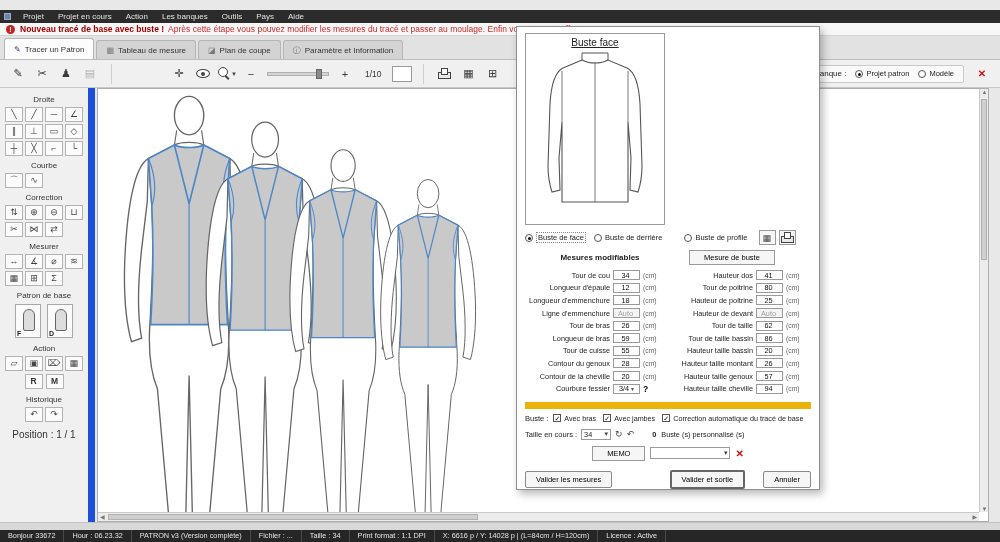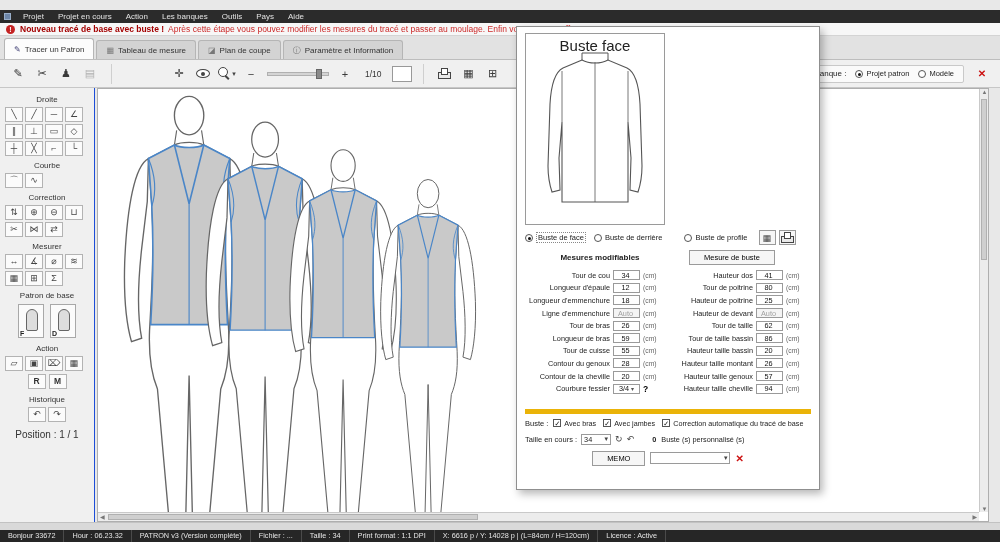--- a/index.html
+++ b/index.html
@@ -60,21 +60,21 @@
   .bank { background:#fafafa; border:1px solid #c9c9c9; border-radius:2px; height:18px;
           display:flex; align-items:center; gap:9px; font-size:8px; padding:0 9px; margin-right:6px; }
   .radio { width:8px; height:8px; border:1px solid #555; border-radius:50%; background:#fff;
            display:inline-block; position:relative; vertical-align:-1px; margin-right:3px; flex:none; }
   .radio.checked::after { content:""; position:absolute; left:2px; top:2px; width:3px; height:3px;
                           background:#111; border-radius:50%; }
   .close-red { color:#cc1111; font-weight:bold; font-size:10px; }
 
   
   .sidebar { position:absolute; left:0; top:88px; width:95px; height:434px; background:#f0f0f0;
-             border-right:1px solid #1d4ed8; padding-top:3px; overflow:hidden; }
+             border-right:7px solid #1d4ed8; padding-top:3px; overflow:hidden; }
   .sec-title { font-size:8px; color:#333; text-align:center; margin:4px 0 2px; }
   .icon-grid { display:flex; flex-wrap:wrap; gap:2px; padding:1px 5px; }
   .ticon { width:18px; height:15px; border:1px solid #b3b3b3; background:#fbfbfb; color:#444;
            font-size:9px; line-height:13px; text-align:center; cursor:default; }
   .pb-row { display:flex; gap:6px; justify-content:center; padding:2px 0; }
   .pb-btn { width:26px; height:34px; border:1px solid #a8a8a8; background:#fbfbfb; position:relative; cursor:default; }
   .pb-torso { position:absolute; left:7px; top:4px; width:12px; height:22px; border:1px solid #666;
               border-radius:6px 6px 2px 2px; background:#ddd; }
   .pb-letter { position:absolute; left:1px; bottom:0; font-size:7px; font-weight:bold; color:#222; }
   .rm-row { display:flex; gap:3px; justify-content:center; padding:2px 0; }
@@ -93,21 +93,21 @@
   .vscroll { position:absolute; top:0; bottom:9px; right:0; width:9px; background:#ececec;
              border-left:1px solid #c9c9c9; }
   .vscroll .thumb { position:absolute; top:10px; left:1px; height:38%; width:6px; background:#cfcfcf; border:1px solid #b0b0b0; }
   .vscroll .arr { position:absolute; left:0; width:9px; text-align:center; font-size:6px; color:#777; }
 
   
   .dialog { position:absolute; left:516px; top:26px; width:304px; height:464px; background:#fff;
             border:1px solid #8f8f8f; box-shadow:3px 4px 8px rgba(0,0,0,.28); z-index:30; padding:6px 8px; font-size:8px; }
   .panels { display:flex; justify-content:space-between; }
   .panel { width:140px; height:192px; border:1px solid #9a9a9a; position:relative; background:#fff; }
-  .ptitle { text-align:center; font-size:15px; color:#222; padding-top:3px; }
+  .ptitle { text-align:center; font-size:10px; color:#222; padding-top:3px;text-decoration:underline; }
   .panel svg { position:absolute; left:8px; top:16px; }
   .radiorow { display:flex; align-items:center; margin-top:5px; height:15px; }
   .rlabel { display:flex; align-items:center; font-size:7.5px; color:#222; margin-right:8px; cursor:default; white-space:nowrap; }
   .rlabel.focus > span:last-child { border:1px dotted #888; padding:0 1px; }
   .dbtn { width:17px; height:15px; border:1px solid #9a9a9a; background:#f6f6f6; display:flex;
           align-items:center; justify-content:center; font-size:9px; color:#444; margin-left:3px; cursor:default; }
   .hdrrow { display:flex; align-items:center; margin-top:5px; height:15px; }
   .mtitle { font-size:8px; font-weight:bold; width:150px; text-align:center; }
   .mbtn { margin-left:14px; border:1px solid #9a9a9a; background:#f6f6f6; font-size:7.5px; padding:2px 14px;
           font-family:"Liberation Sans",sans-serif; cursor:default; }
@@ -117,21 +117,21 @@
   .mrow { display:flex; align-items:center; height:12.6px; }
   .mlabel { width:88px; text-align:right; font-size:7.3px; color:#222; padding-right:3px; white-space:nowrap; }
   .mbox { width:27px; height:10px; border:1px solid #9a9a9a; background:#fff; display:inline-flex;
           align-items:center; justify-content:center; font-size:7.3px; color:#111; cursor:text; }
   .mbox i { font-style:normal; }
   .mbox.muted { color:#a0a0a0; background:#f4f4f4; }
   .mbox .arr { font-size:6px; color:#555; margin-left:2px; }
   .munit { font-size:6.8px; color:#666; padding-left:3px; }
   .munit.qmark { color:#000; font-weight:bold; font-size:8.5px; }
   .msgrow { font-size:7.3px; color:#333; margin-top:6px; }
-  .chkblock { border-top:5px solid #eab308; margin-top:14px; padding-top:5px; display:flex; align-items:center; flex-wrap:nowrap; }
+  .chkblock { border-top:7px solid #eab308; margin-top:7px; padding-top:5px; display:flex; align-items:center; flex-wrap:nowrap; }
   .blabel { font-size:7.5px; margin-right:5px; }
   .chk { display:flex; align-items:center; font-size:7.2px; margin-right:7px; white-space:nowrap; cursor:default; }
   .cbox { width:8px; height:8px; border:1px solid #555; background:#fff; font-size:7px; line-height:7px;
           text-align:center; color:#111; margin-right:3px; flex:none; }
   .taillerow { display:flex; align-items:center; margin-top:6px; }
   .tlabel { font-size:7.5px; margin-right:4px; }
   .combo { width:30px; height:11px; border:1px solid #9a9a9a; background:#fff; display:inline-flex;
            align-items:center; justify-content:space-between; padding:0 2px; font-size:7.3px; cursor:default; }
   .mini { font-size:9px; color:#444; margin-left:4px; cursor:default; }
   .custom { margin-left:18px; font-size:7.3px; color:#222; }
@@ -621,20 +621,27 @@
     </div>
 
     <div class="memorow">
       <button class="memo-btn">MEMO</button>
       <span class="memo-dd">
           <span class="dd-arrow">▾</span>
         </span>
       <span class="close-red">✕</span>
     </div>
 
+    <div class="footer">
+      <button class="fbtn">Valider les mesures</button>
+      <span class="gap2"></span>
+      <button class="fbtn primary">Valider et sortie</button>
+      <span class="gap1"></span>
+      <button class="fbtn">Annuler</button>
+    </div>
   </div>
 
   <div class="winstrip"></div>
   <div class="statusbar">
 
       <span class="status-item">Bonjour 33672</span>
 
       <span class="status-item">Hour : 06.23.32</span>
 
       <span class="status-item">PATRON v3 (Version complète)</span>

